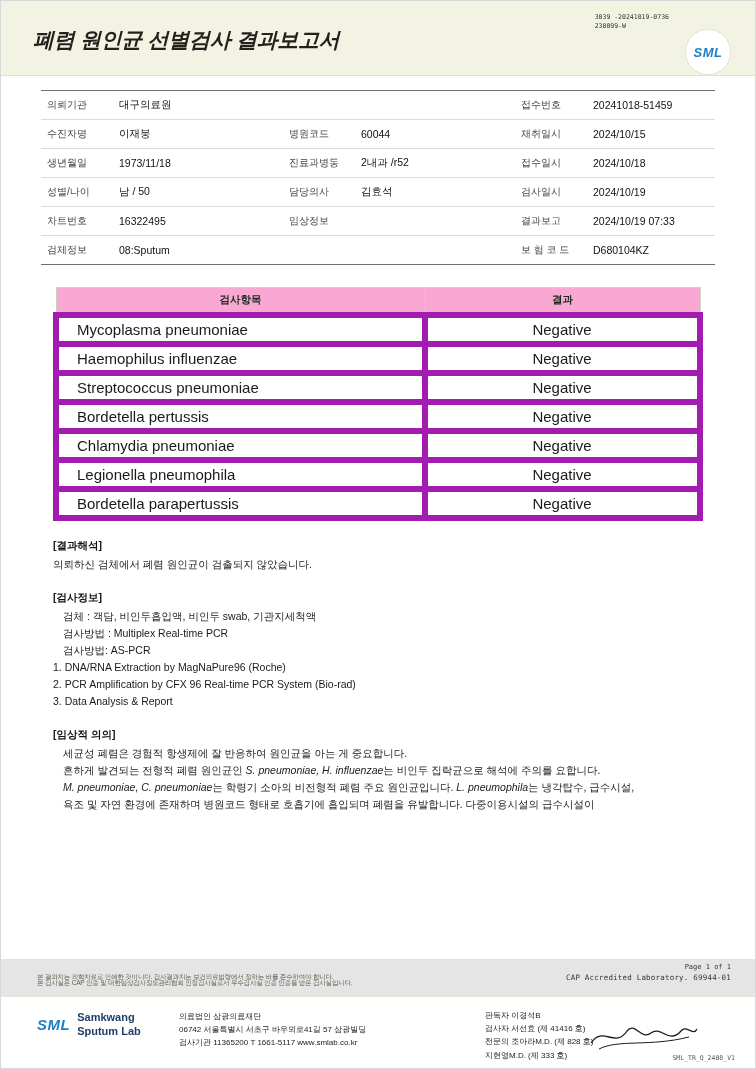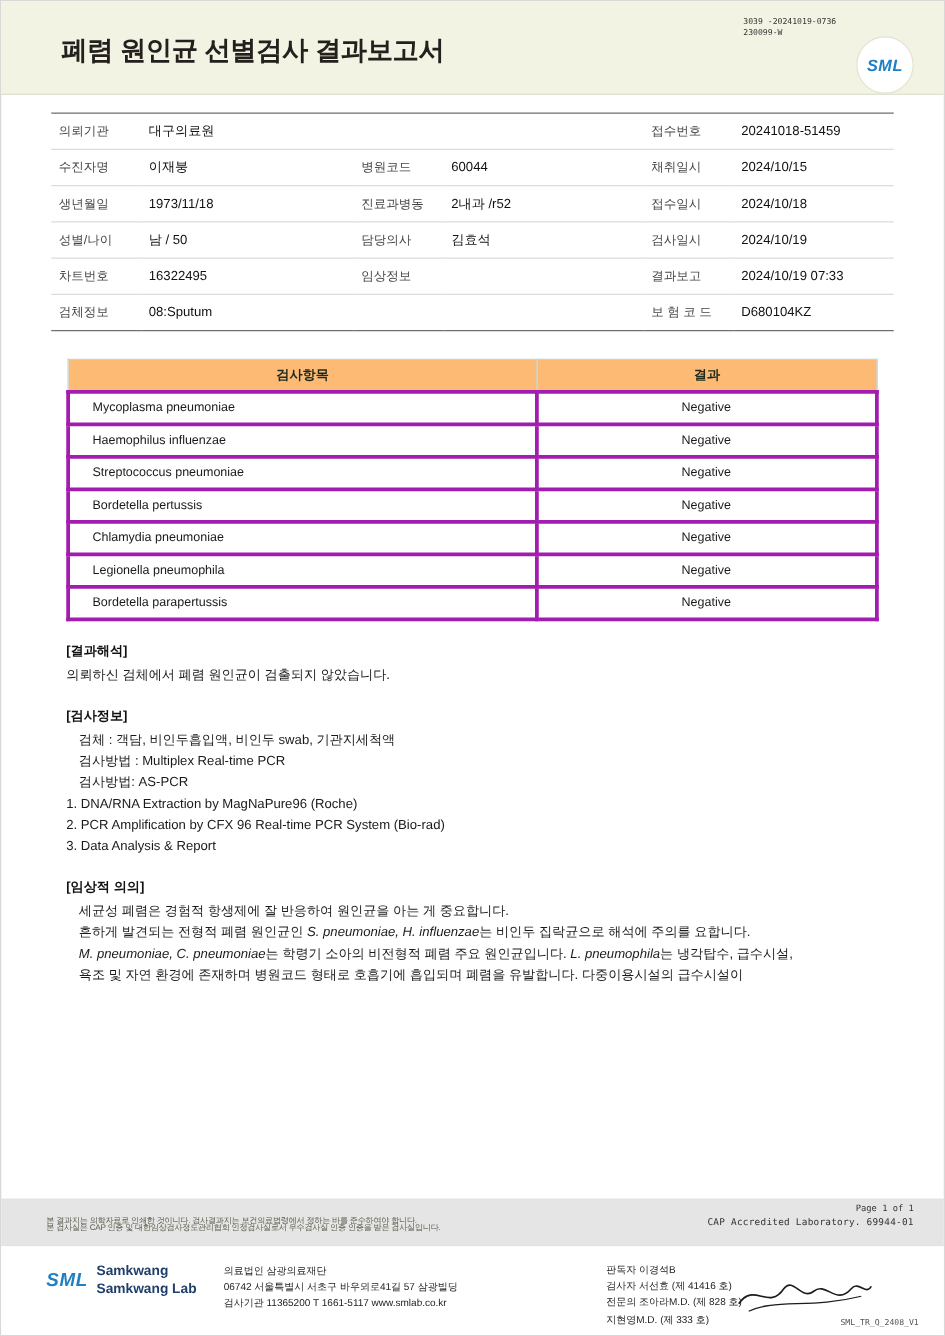--- a/index.html
+++ b/index.html
@@ -25,26 +25,27 @@
   }
   
   .header {
     background: #f2f3e2;
     height: 74px;
     position: relative;
     border-bottom: 1px solid #e0e1cf;
   }
   .doc-title {
     position: absolute;
-    left: 48px;
+    left: 32px;
     top: 25px;
     font-size: 21px;
     font-weight: bold;
     letter-spacing: -0.3px;
     color: #23201d;
+    font-style: italic;
   }
   .code-top {
     position: absolute;
     right: 86px;
     top: 12px;
     font-size: 6.5px;
     color: #333;
     line-height: 1.35;
     text-align: left;
     font-family: "DejaVu Sans Mono", monospace;
@@ -100,32 +101,32 @@
   
   .result-wrap {
     margin: 22px 52px 0 52px;
   }
   table.result {
     width: 100%;
     border-collapse: collapse;
     font-size: 10.5px;
   }
   table.result th {
-    background: #fdba74;
+    background: #f9a8d4;
     border: 1px solid #c9d3c6;
     font-weight: bold;
     height: 22px;
     font-size: 10.5px;
     color: #1d2a1d;
   }
   table.result td {
-    border: 3px solid #a21caf;
+    border: 6px solid #a21caf;
     height: 21px;
     padding-left: 18px;
-    font-size: 10px;
+    font-size: 15px;
   }
   table.result td.res {
     text-align: center;
     padding-left: 0;
     width: 268px;
   }
   
   .sec {
     margin: 0 52px;
     font-size: 10.5px;
@@ -386,21 +387,21 @@
     </div>
     <div class="page-of">Page 1 of 1</div>
     <div class="cap-line">CAP Accredited Laboratory. 69944-01</div>
   </div>
 
   <div class="bottom">
     <div class="bl-logo">
       <span class="mark">SML</span>
       <span class="name">
         <span>Samkwang</span><br>
-        <span>Samkwang Lab</span>
+        <span>Sputum Lab</span>
       </span>
     </div>
     <div class="addr">
       <div>의료법인 삼광의료재단</div>
       <div>06742 서울특별시 서초구 바우뫼로41길 57 삼광빌딩</div>
       <div>검사기관 11365200 T 1661-5117 www.smlab.co.kr</div>
     </div>
     <div class="sign">
       <div class="row">판독자 이경석B</div>
       <div class="row">검사자 서선효 (제 41416 호)</div>

